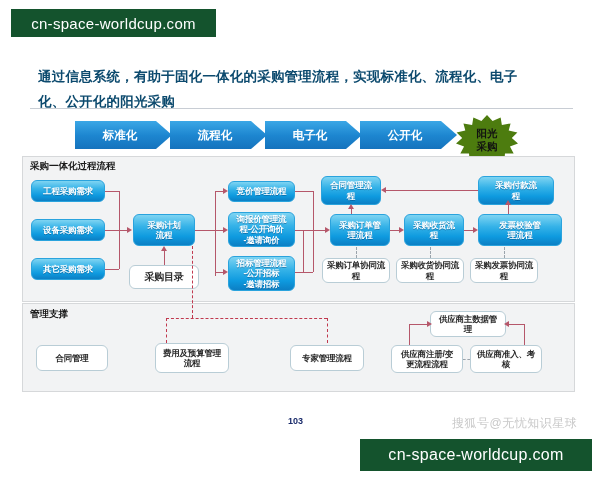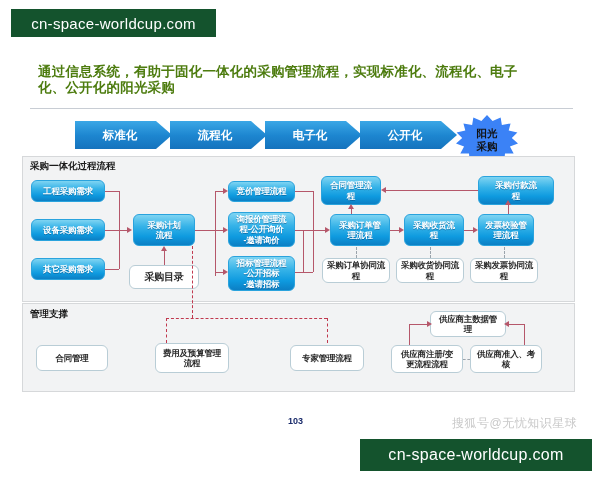--- a/index.html
+++ b/index.html
@@ -26,22 +26,22 @@
     letter-spacing:.5px;
   }
   .page-num{
     position:absolute;left:288px;top:416px;
     font-size:9px;font-weight:bold;color:#1a2b6b;
   }
 
   
   .title{
     position:absolute;left:38px;top:64px;width:500px;
-    font-size:13.5px;font-weight:bold;color:#4d7c0f;
-    line-height:16px;letter-spacing:.2px;
+    font-size:13.5px;font-weight:bold;color:#0c4a6e;
+    line-height:25px;letter-spacing:.2px;
   }
   .title-rule{
     position:absolute;left:30px;top:108px;width:543px;height:1px;
     background:#c8cdd4;
   }
 
   
   .band{position:absolute;left:60px;top:118px;width:480px;height:38px;}
   .chev{
     position:absolute;top:3px;height:28px;
@@ -51,21 +51,21 @@
     padding-right:7px;
     clip-path:polygon(0 0, calc(100% - 16px) 0, 100% 50%, calc(100% - 16px) 100%, 0 100%);
   }
   .chev.c0{left:15px;width:90px;}
   .chev.c1{left:110px;width:90px;}
   .chev.c2{left:205px;width:90px;}
   .chev.c3{left:300px;width:90px;}
 
   .star{
     position:absolute;left:396px;top:-3px;width:62px;height:50px;
-    background:#3b82f6;
+    background:#4d7c0f;
     color:#111;font-size:10.5px;font-weight:bold;line-height:13px;
     display:flex;flex-direction:column;align-items:center;justify-content:center;
     clip-path:polygon(50% 0%,59% 12%,72% 5%,74% 20%,88% 17%,85% 31%,99% 35%,90% 46%,
       100% 57%,87% 63%,93% 77%,79% 77%,78% 92%,65% 85%,57% 98%,50% 86%,
       43% 98%,35% 85%,22% 92%,21% 77%,7% 77%,13% 63%,0% 57%,10% 46%,
       1% 35%,15% 31%,12% 17%,26% 20%,28% 5%,41% 12%);
     text-align:center;
   }
 
   
@@ -180,21 +180,21 @@
   <div class="ln v" style="left:313px;top:191px;height:81px;"></div>
   <div class="ln v" style="left:303px;top:230px;height:42px;"></div>
   <div class="ln h" style="left:303px;top:230px;width:10px;"></div>
   <div class="ln h" style="left:303px;top:230px;width:22px;"></div>
   <div class="arrow r" style="left:325px;top:227px;"></div>
 
   <div class="node blue" style="left:330px;top:214px;width:60px;height:32px;text-align:center;">采购订单管
 理流程</div>
   <div class="node blue" style="left:404px;top:214px;width:60px;height:32px;">采购收货流
 程</div>
-  <div class="node blue" style="left:478px;top:214px;width:56px;height:32px;">发票校验管
+  <div class="node blue" style="left:478px;top:214px;width:84px;height:32px;">发票校验管
 理流程</div>
 
   <div class="ln h" style="left:390px;top:230px;width:9px;"></div>
   <div class="arrow r" style="left:399px;top:227px;"></div>
   <div class="ln h" style="left:464px;top:230px;width:9px;"></div>
   <div class="arrow r" style="left:473px;top:227px;"></div>
 
   <div class="node blue" style="left:321px;top:176px;width:60px;height:29px;">合同管理流
 程</div>
   <div class="node blue" style="left:478px;top:176px;width:76px;height:29px;">采购付款流

